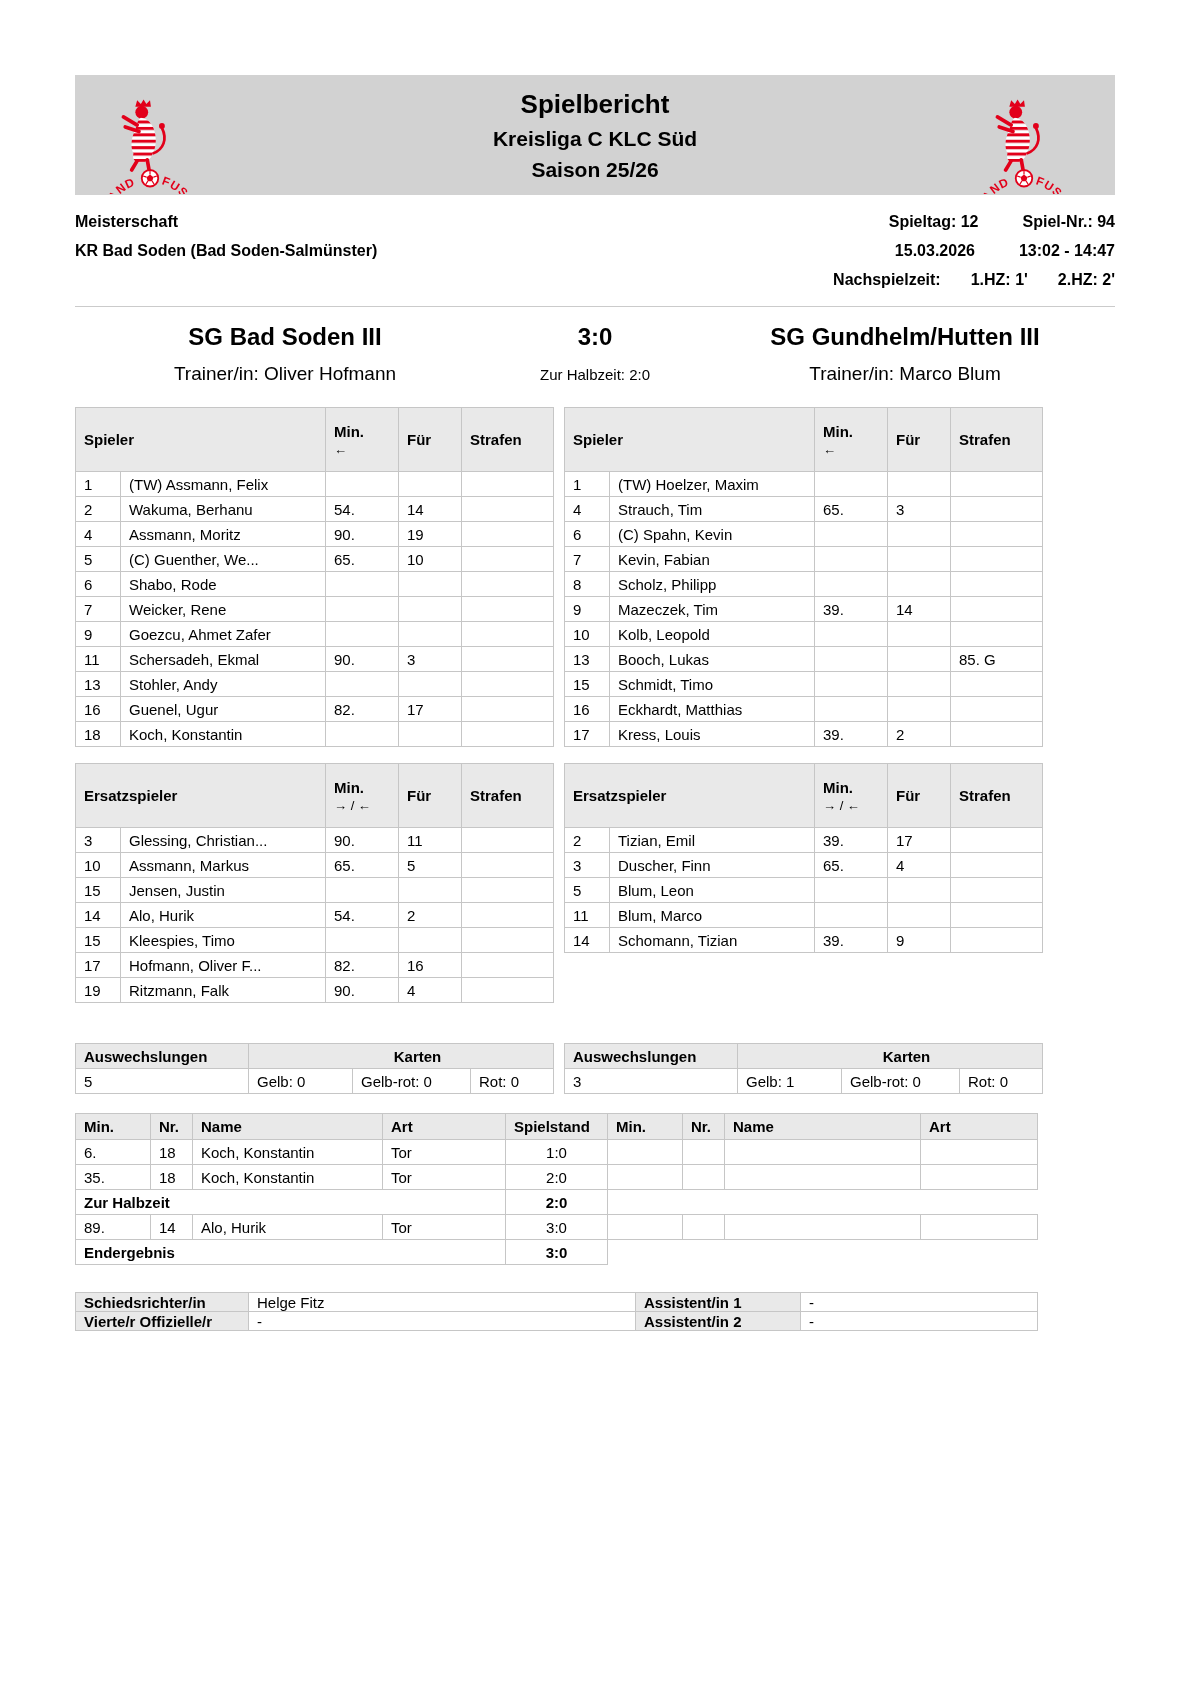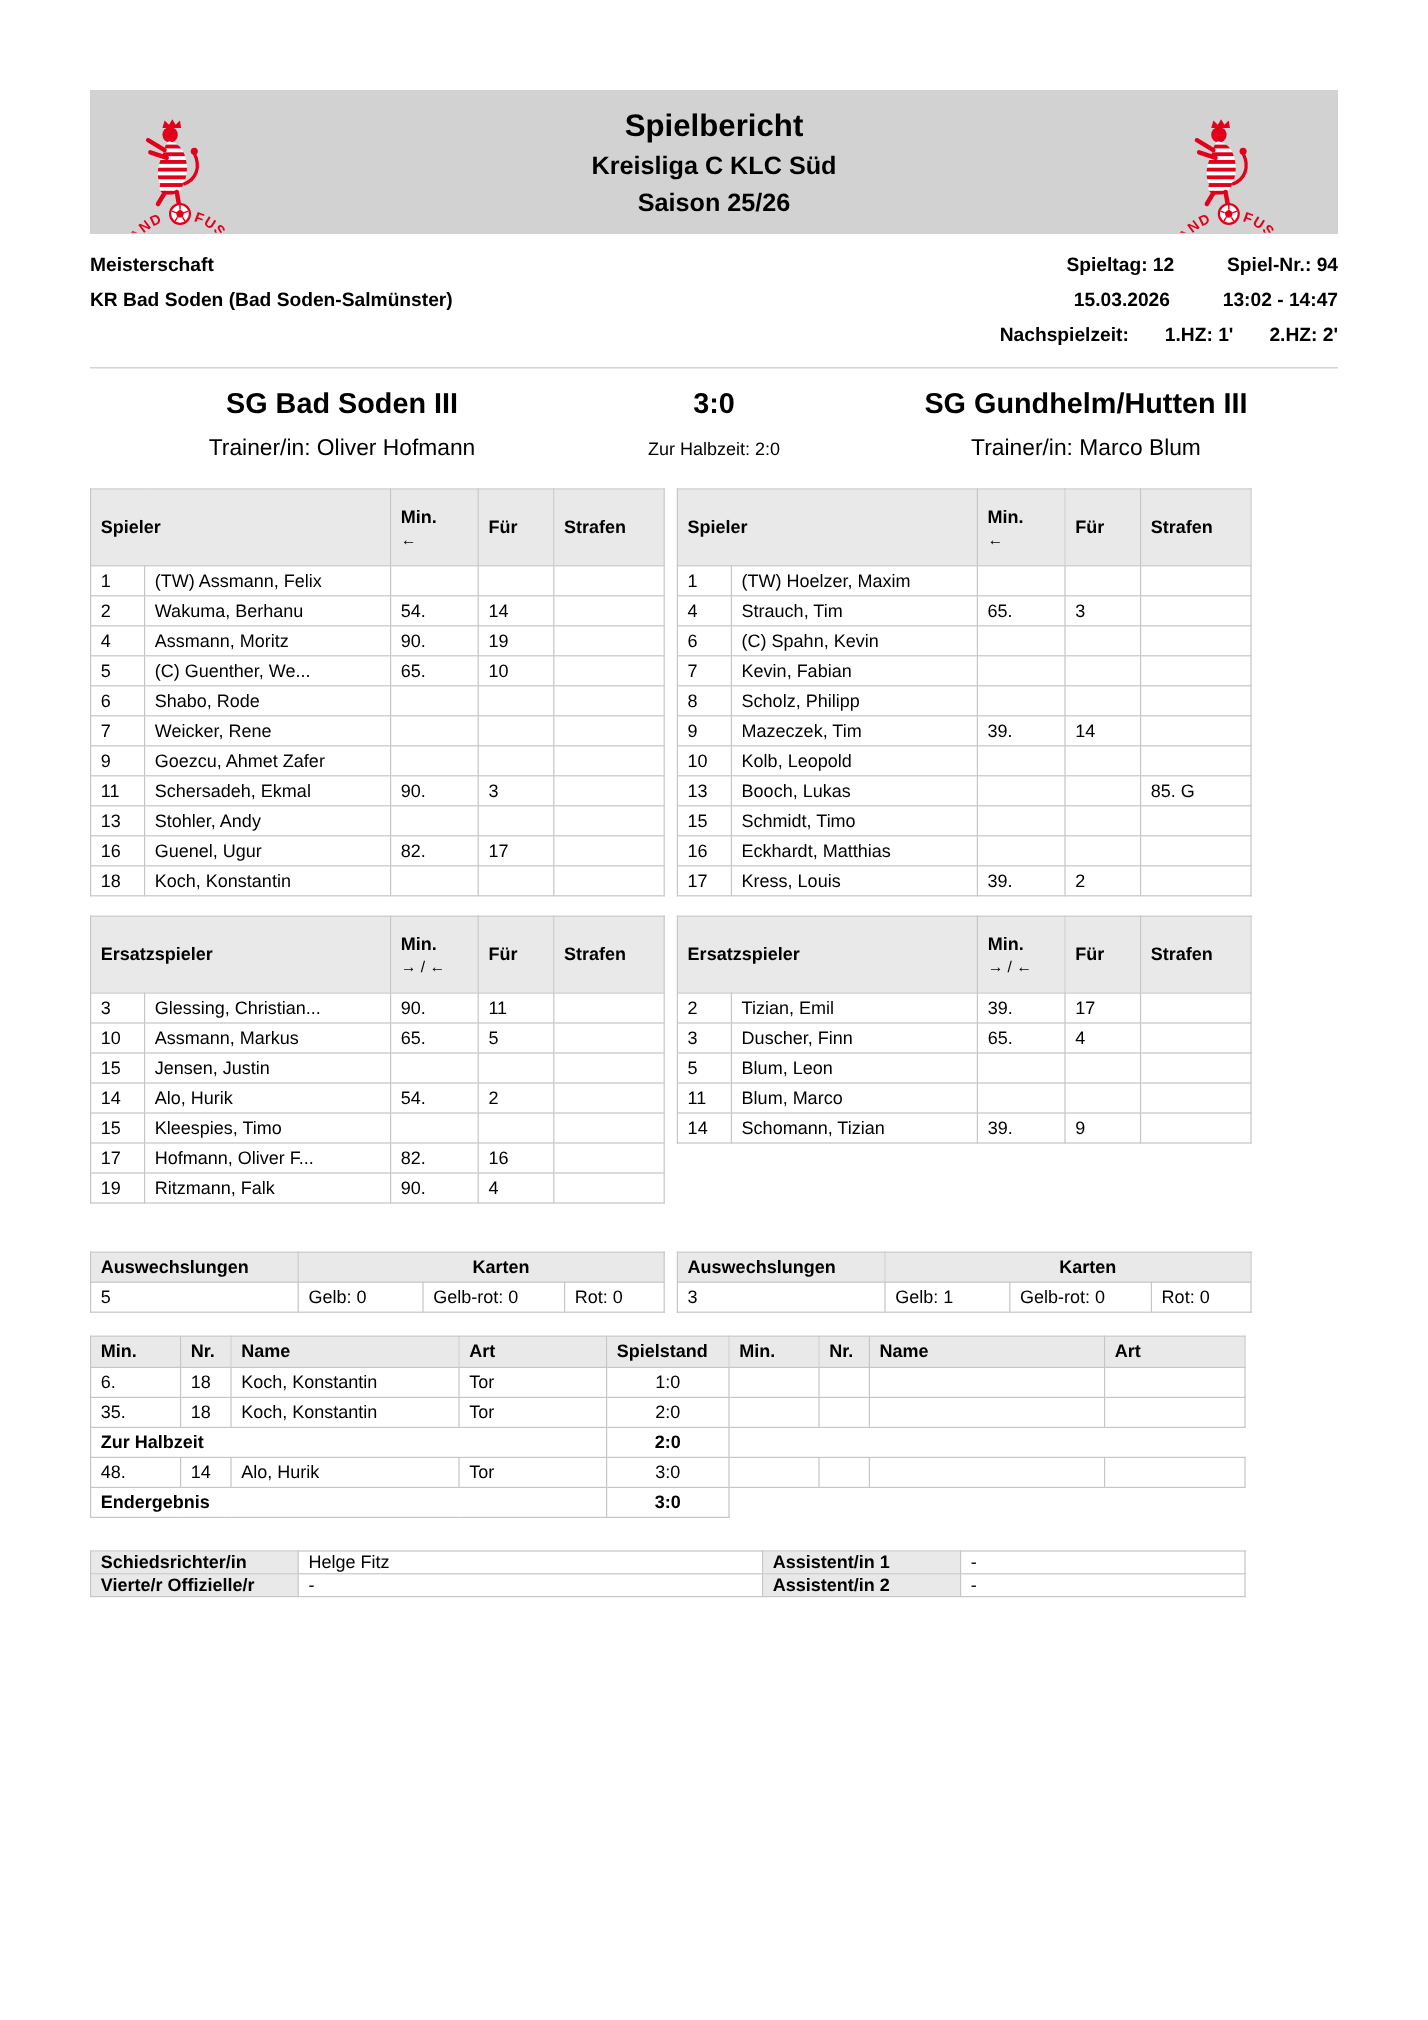--- a/index.html
+++ b/index.html
@@ -645,21 +645,21 @@
                 <td></td>
                 <td></td>
                 <td></td>
           </tr>
           <tr class="lblrow">
             <td colspan="4">Zur Halbzeit</td>
             <td class="score">2:0</td>
             <td colspan="4" class="merged"></td>
           </tr>
           <tr>
-            <td>48.</td>
+            <td>89.</td>
             <td>14</td>
             <td>Alo, Hurik</td>
             <td>Tor</td>
             <td class="score">3:0</td>
             <td></td>
                 <td></td>
                 <td></td>
                 <td></td>
           </tr>
           <tr class="lblrow">

